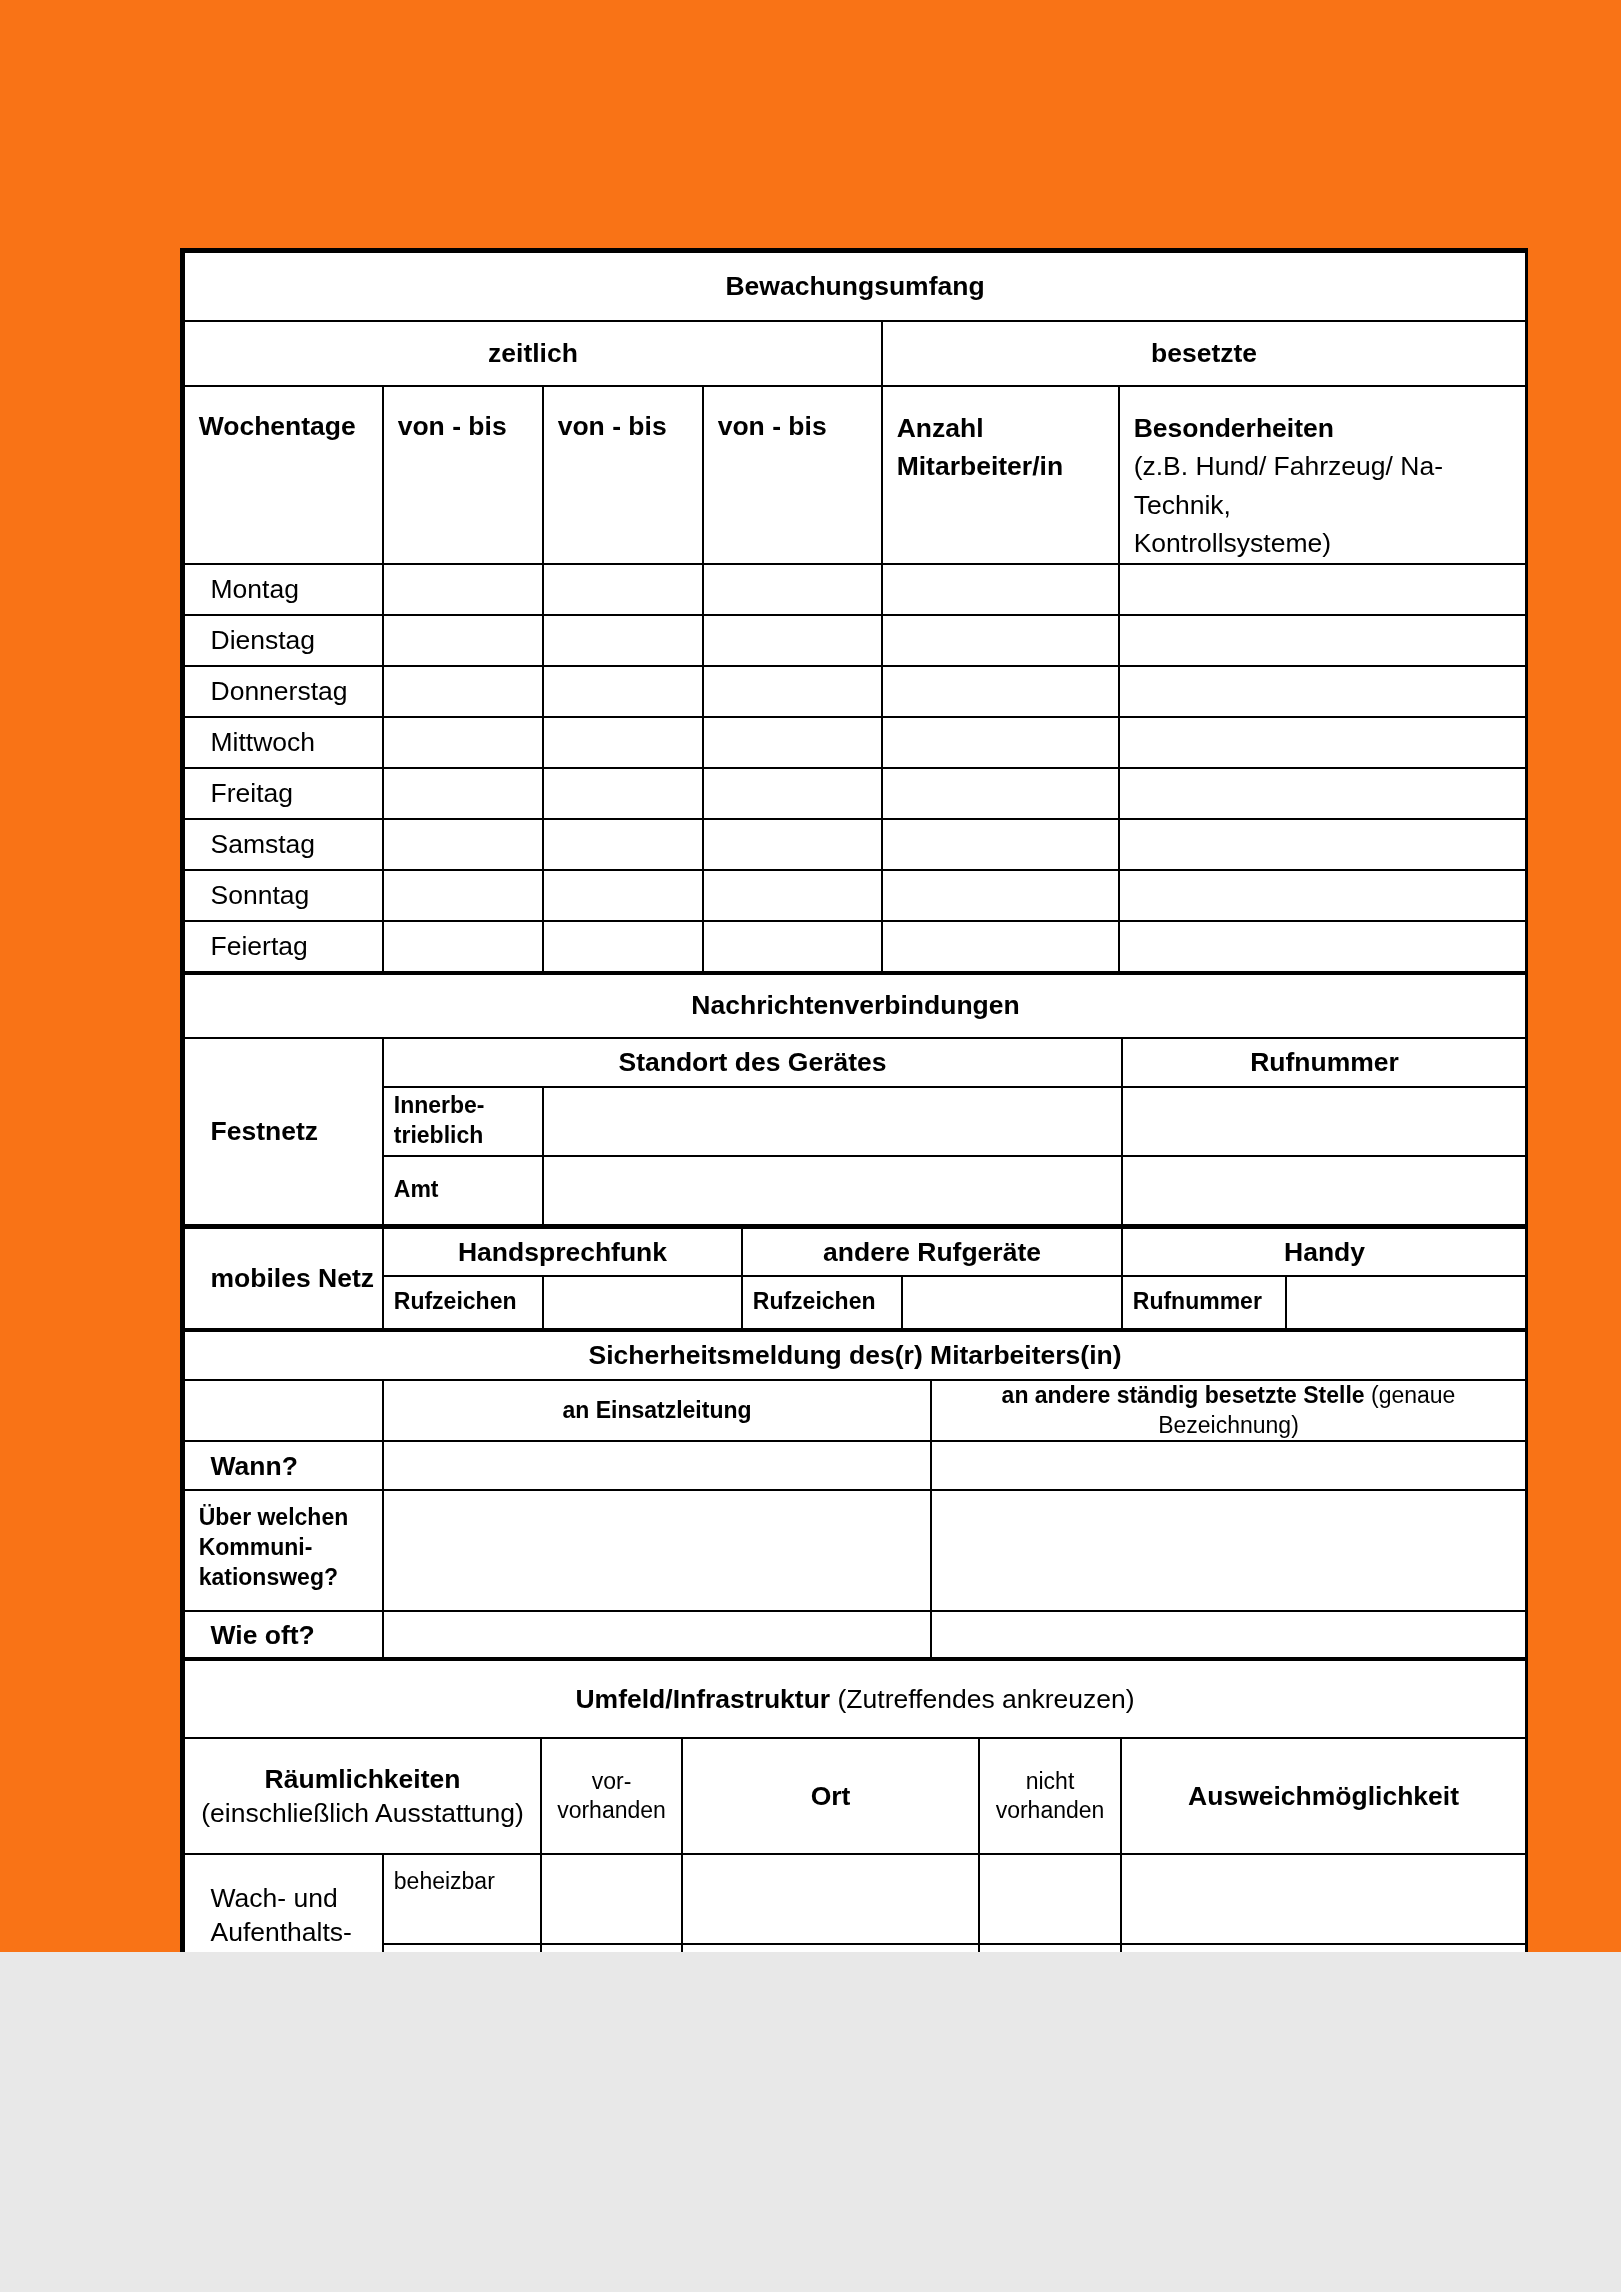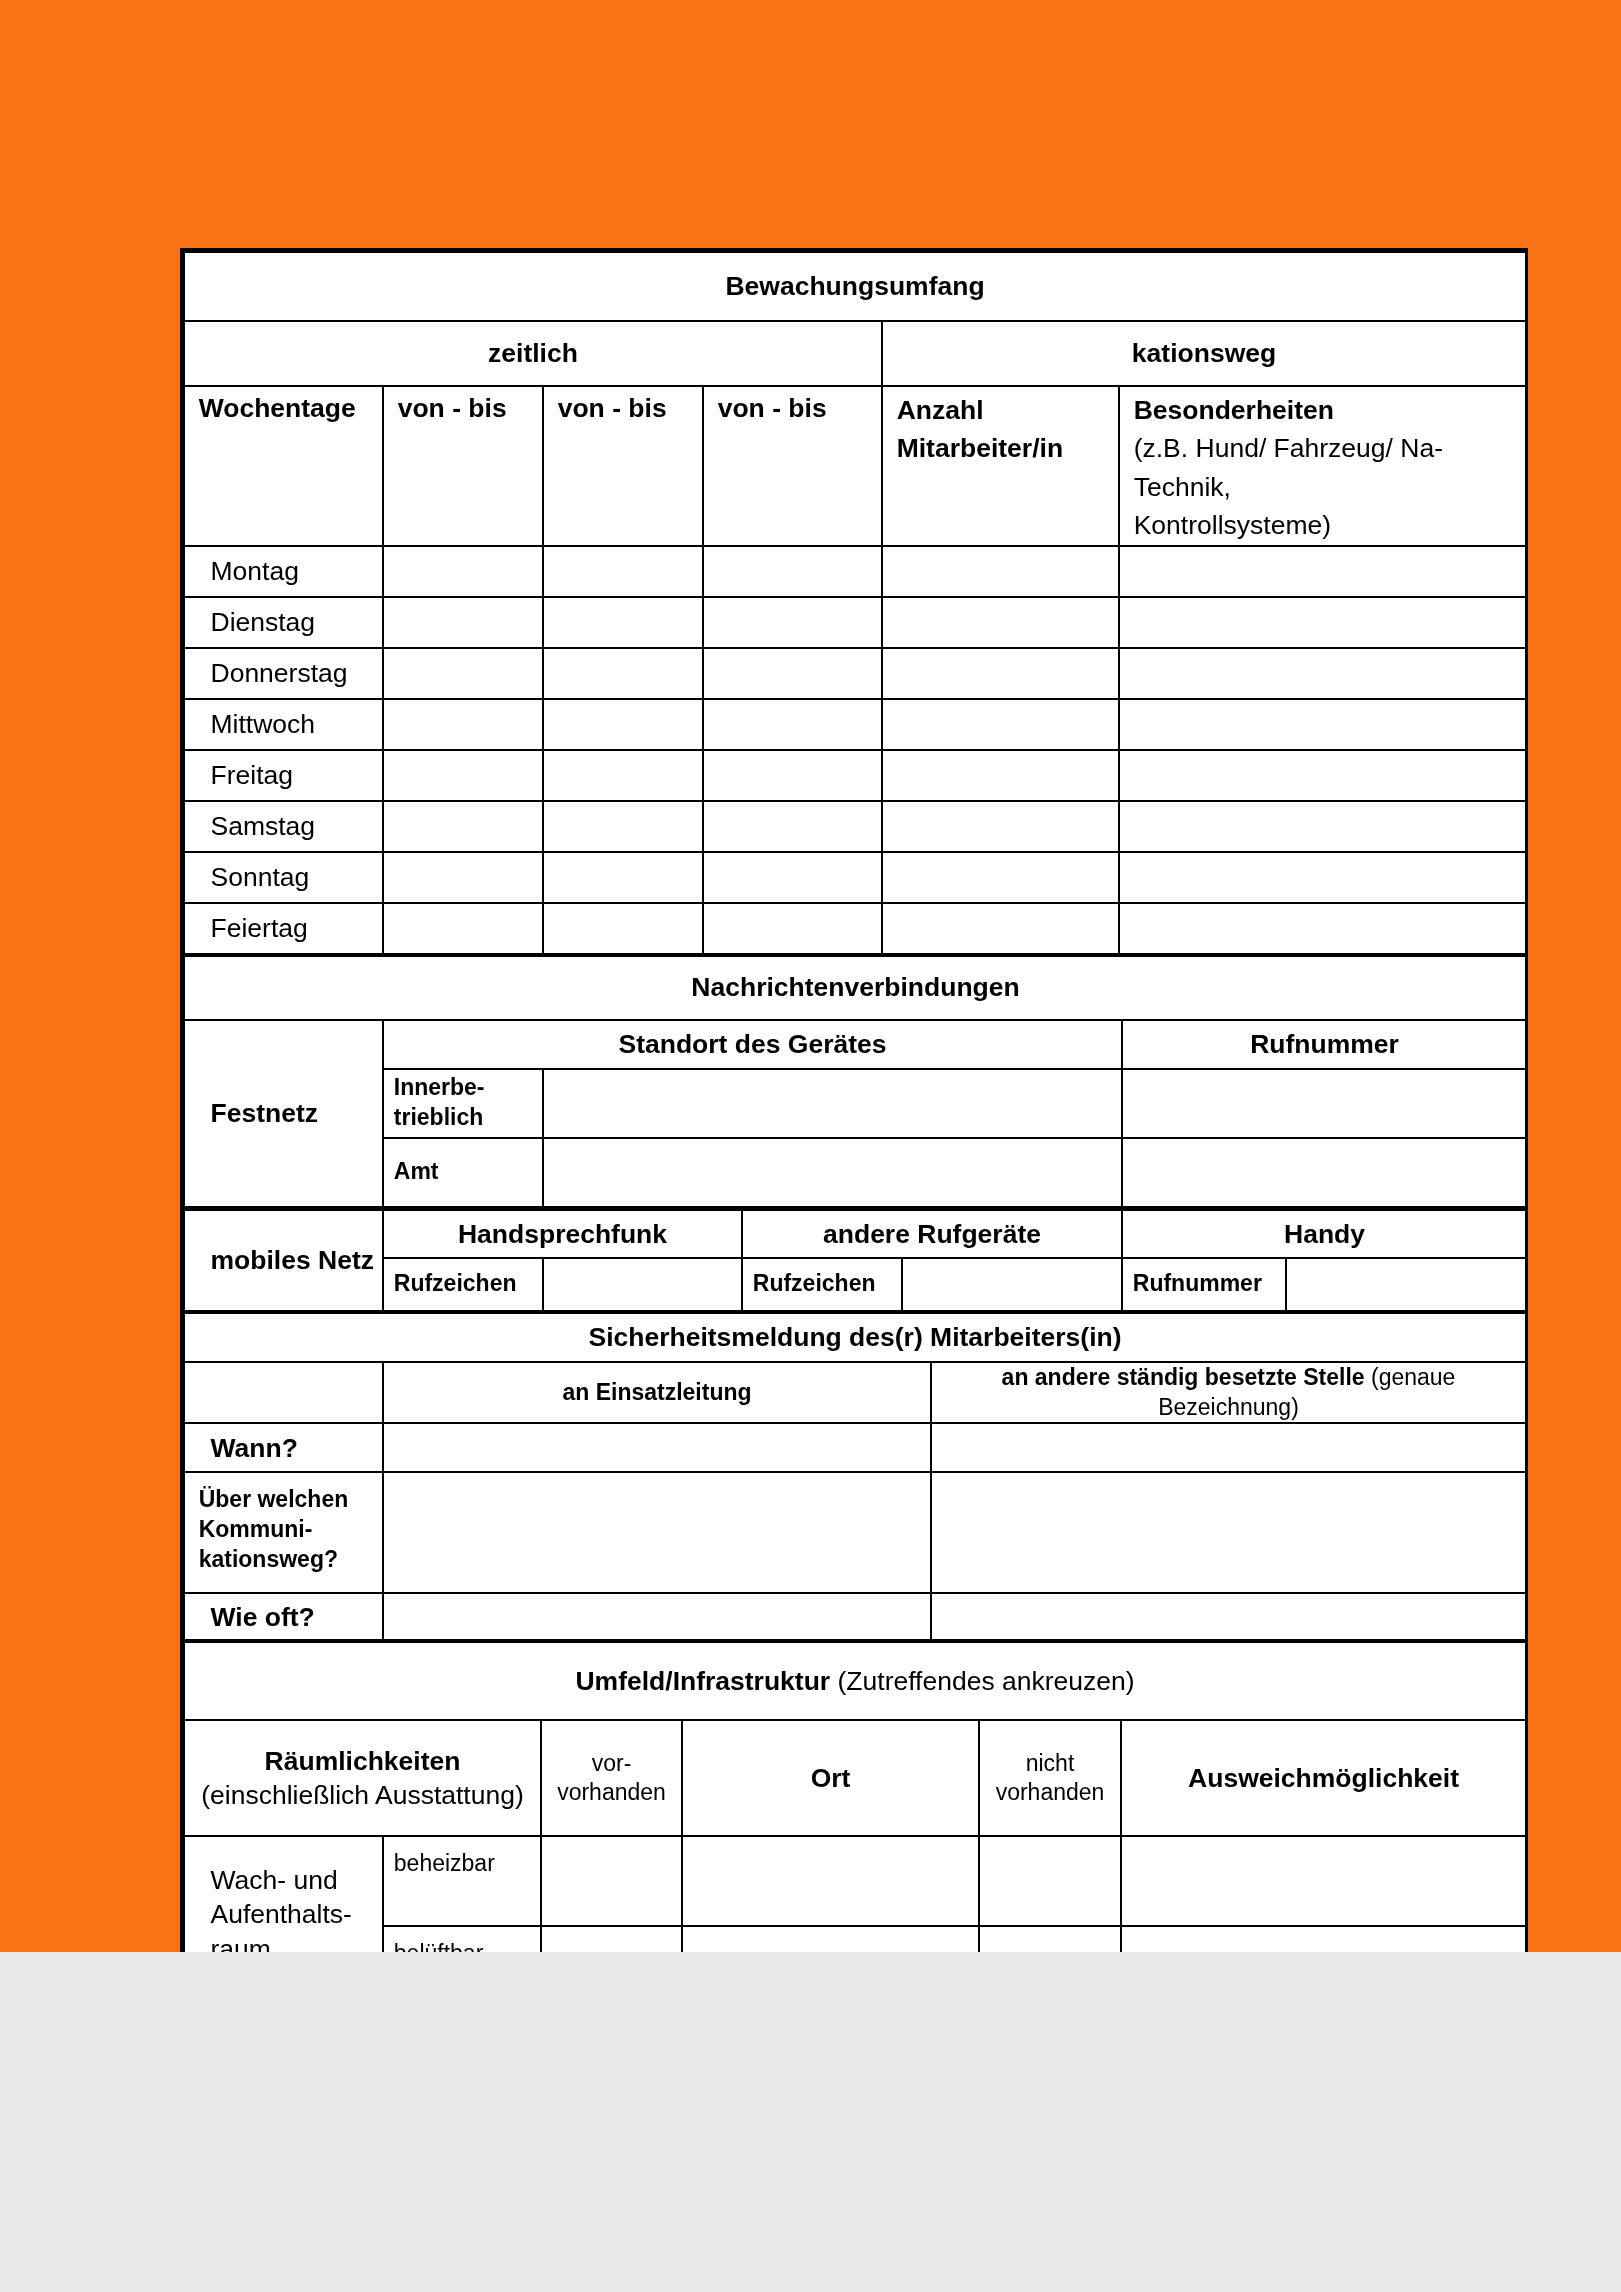--- a/index.html
+++ b/index.html
@@ -35,21 +35,21 @@
   }
   tr.thick-top > td { border-top-width:5.9px; }
   .bold   { font-weight:bold; }
   .center { text-align:center; }
   .fs-s   { font-size:23px; }
   .v-top  { vertical-align:top; }
   .pre    { white-space:pre-line; }
   .pl-lg  { padding-left:25.5px; }
   .pl-md  { padding-left:13.7px; }
   .pl-sm  { padding-left:9.8px; }
-  .pt-hdr { padding-top:4px; }
+  .pt-hdr { padding-top:22px; }
   .pt-sm  { padding-top:11.8px; }
   .lh-wide { line-height:1.45;margin-top:28px; }
   .sub-reg { font-weight:normal; }
 </style>
 </head>
 <body>
 
 <div class="page">
   <div class="form-wrap">
 
@@ -61,21 +61,21 @@
         <col style="width:179px">
           <col style="width:237px">
           <col style="width:407px">
       </colgroup>
       <tbody>
           <tr style="height:69px">
         <td colspan="6" class="bold center">Bewachungsumfang</td>
       </tr>
       <tr style="height:65px">
         <td colspan="4" class="bold center">zeitlich</td>
-        <td colspan="2" class="bold center">kationsweg</td>
+        <td colspan="2" class="bold center">besetzte</td>
       </tr>
       <tr style="height:131px">
         <td class="bold v-top pt-hdr pl-md">Wochentage</td>
         <td class="bold v-top pt-hdr pl-md">von - bis</td>
         <td class="bold v-top pt-hdr pl-md">von - bis</td>
         <td class="bold v-top pt-hdr pl-md">von - bis</td>
         <td class="bold v-top pt-hdr pl-md pre lh-wide">Anzahl
 Mitarbeiter/in</td>
         <td class="v-top pt-hdr pl-md lh-wide">
           <div class="bold">Besonderheiten</div>

